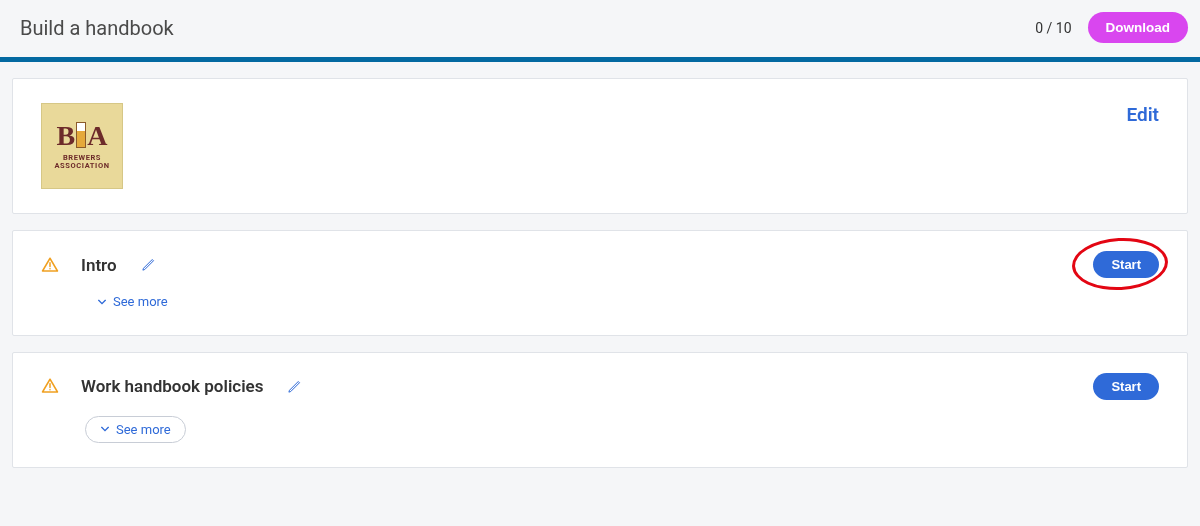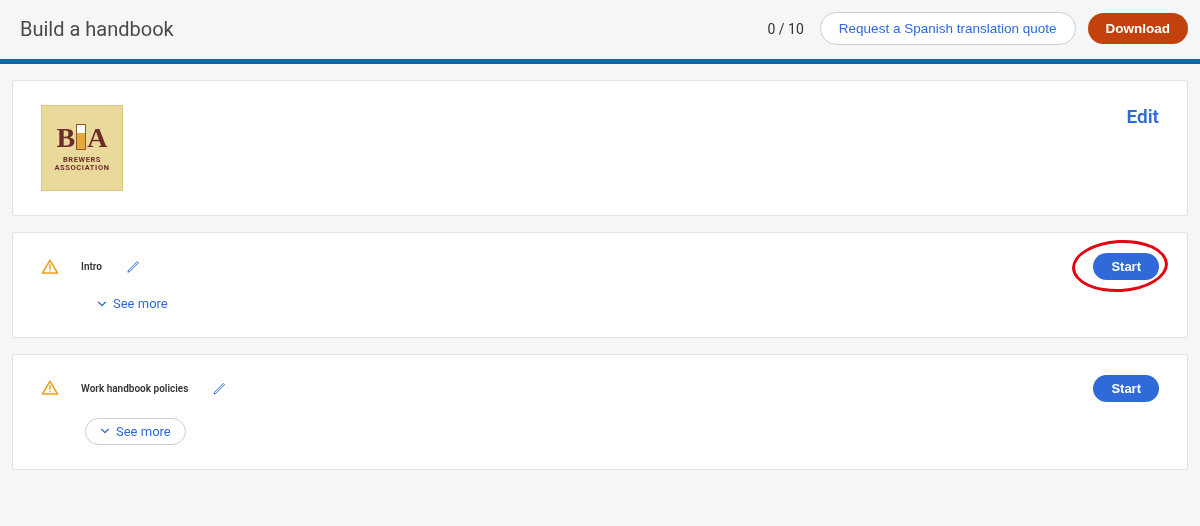--- a/index.html
+++ b/index.html
@@ -38,21 +38,21 @@
       white-space: nowrap;
     }
     .btn-outline {
       background: #fff;
       color: #2f6ad8;
       border: 1px solid #c8cdd6;
       margin-right: 12px;
       font-weight: 500;
     }
     .btn-primary {
-      background: #c2410c;
+      background: #d946ef;
       color: #fff;
     }
     .card {
       background: #fff;
       border: 1px solid #e0e3e8;
       border-radius: 2px;
       margin: 16px 12px;
       padding: 24px 28px;
       position: relative;
     }
@@ -127,21 +127,21 @@
       align-items: center;
       position: relative;
     }
     .warn-icon {
       width: 18px;
       height: 18px;
       margin-right: 22px;
       flex-shrink: 0;
     }
     .section-title {
-      font-size: 10px;
+      font-size: 17px;
       font-weight: 600;
       color: #333;
       margin-right: 24px;
     }
     .pencil {
       width: 15px;
       height: 15px;
       color: #2f6ad8;
       cursor: pointer;
       flex-shrink: 0;
@@ -193,21 +193,20 @@
       transform: rotate(-3deg);
     }
     .start-wrap-rel { position: relative; }
   </style>
 </head>
 <body>
 
 <div class="header-bar">
   <div class="page-title">Build a handbook</div>
   <div class="progress-text">0 / 10</div>
-  <button class="btn btn-outline">Request a Spanish translation quote</button>
   <button class="btn btn-primary">Download</button>
 </div>
 
 <div class="card basic-card">
   <div class="logo">
     <div class="logo-ba">
       <span>B</span>
       <span class="logo-glass"></span>
       <span>A</span>
     </div>

